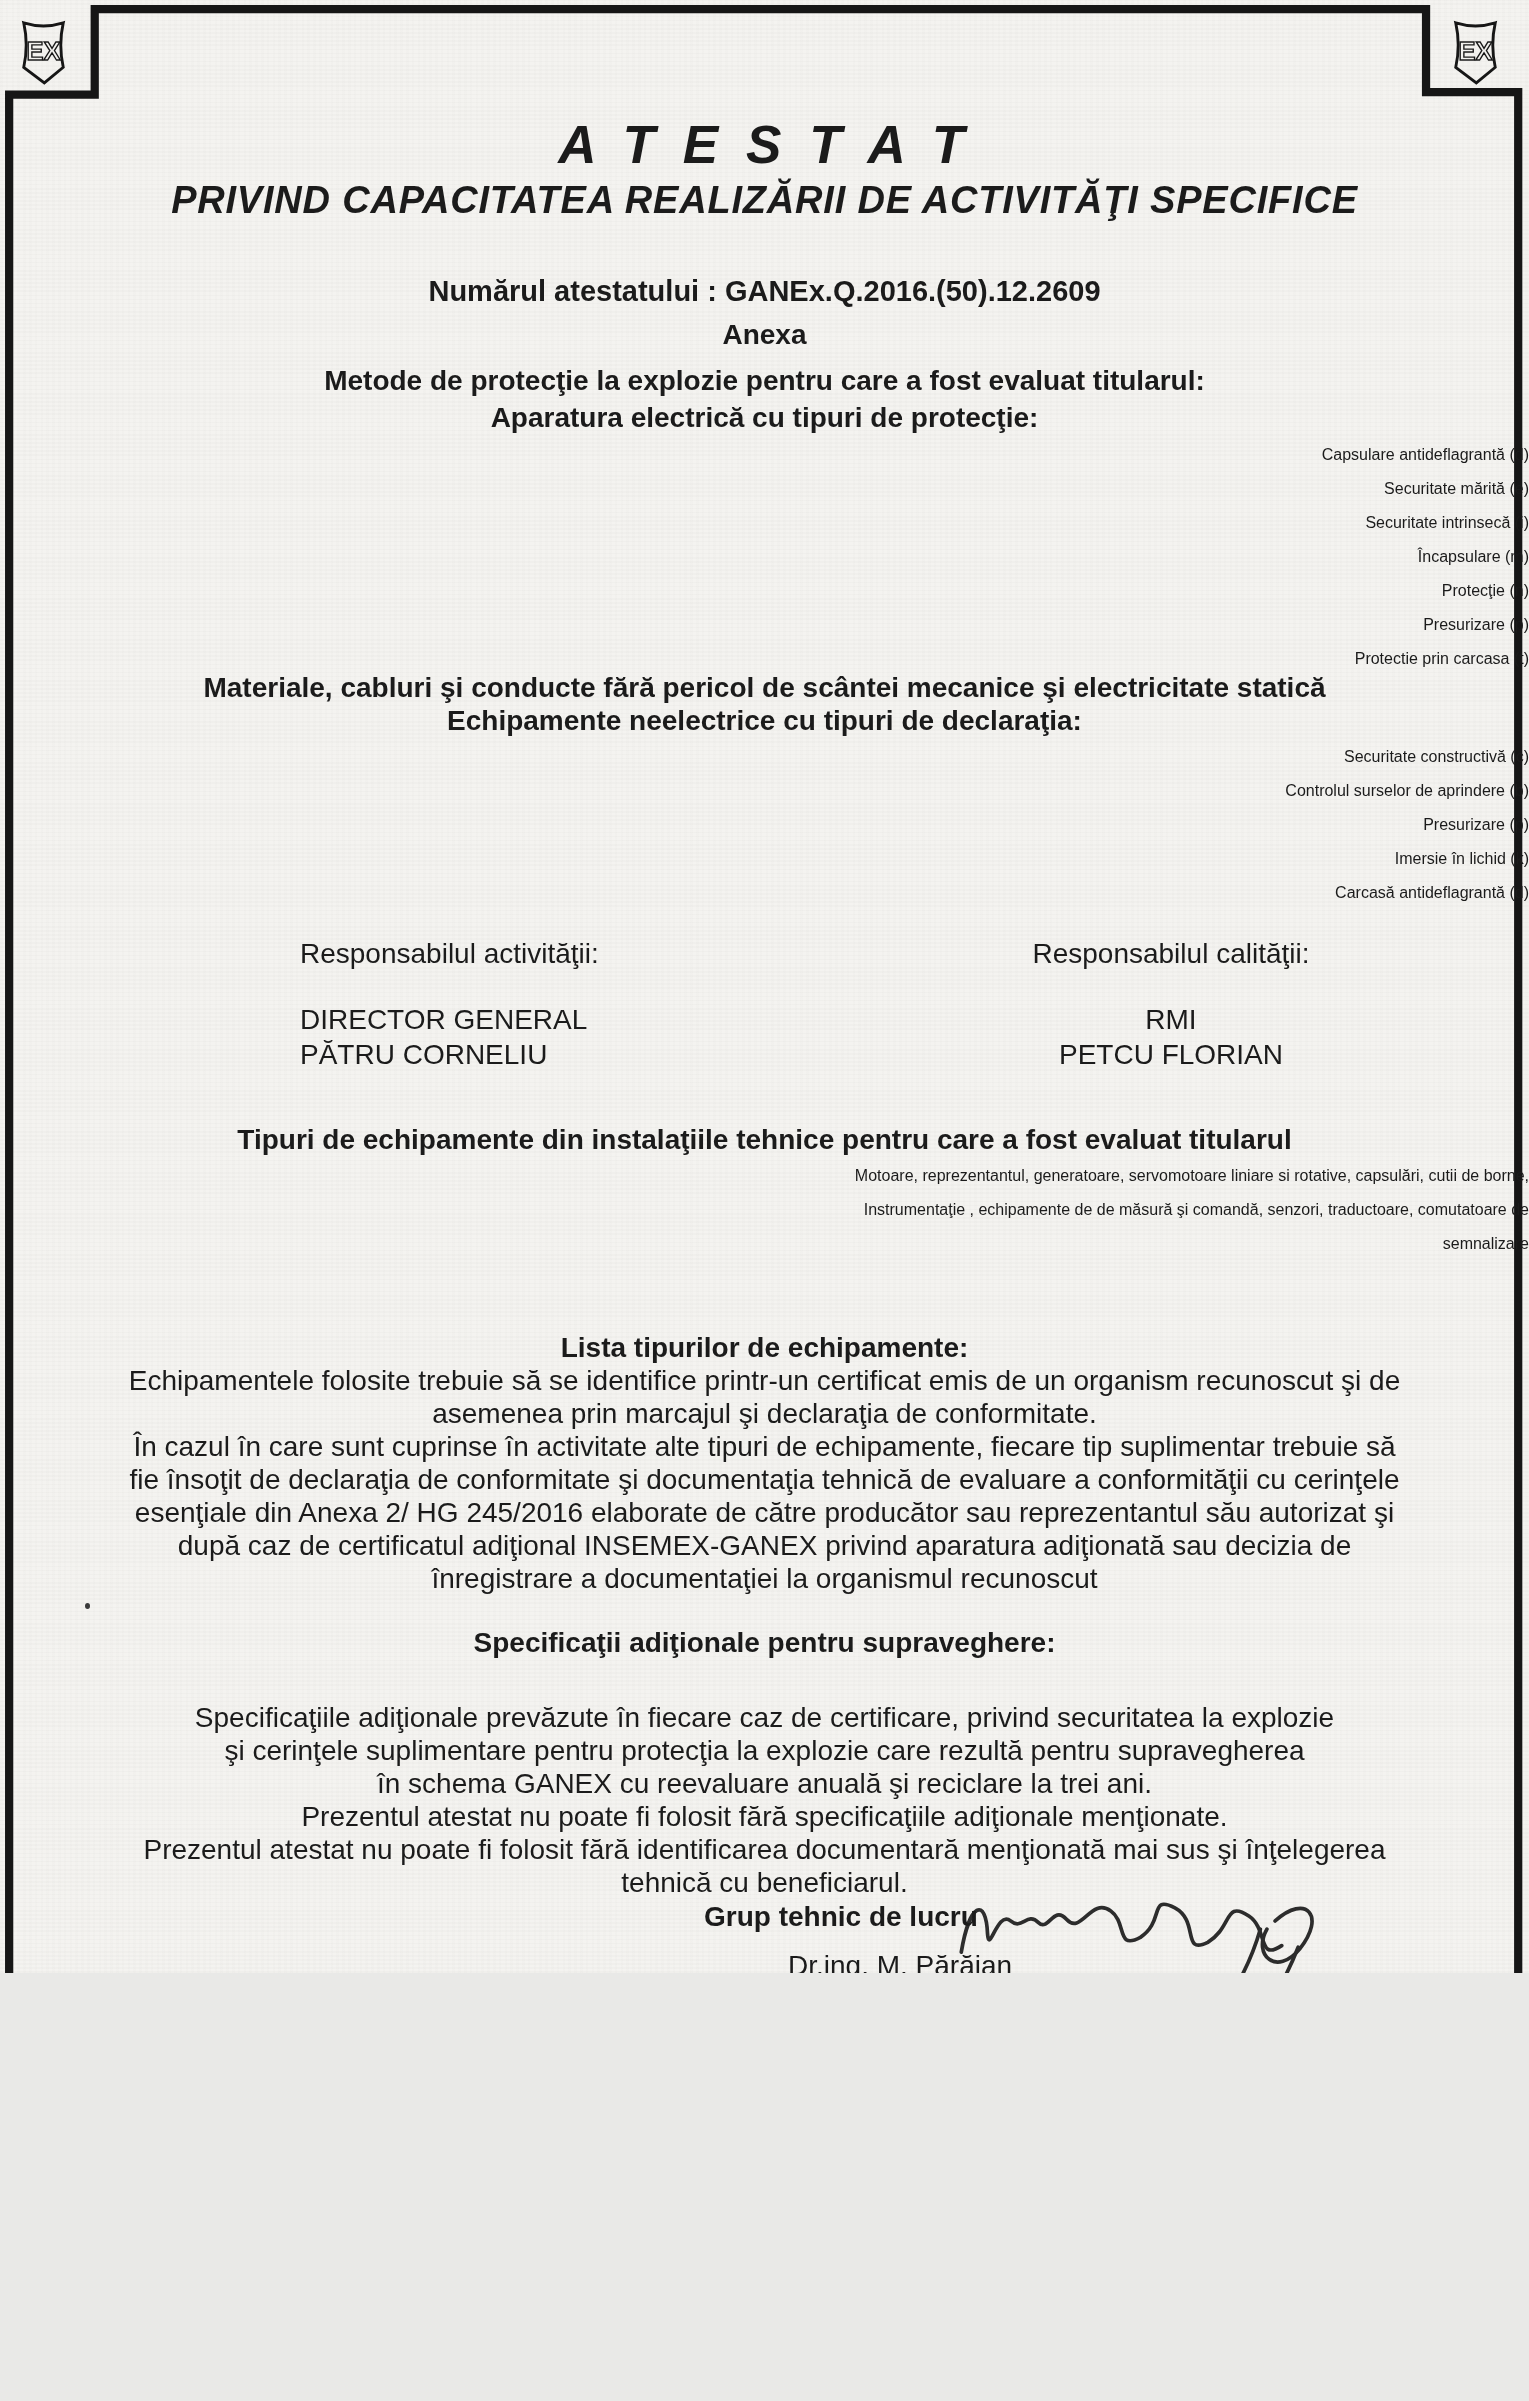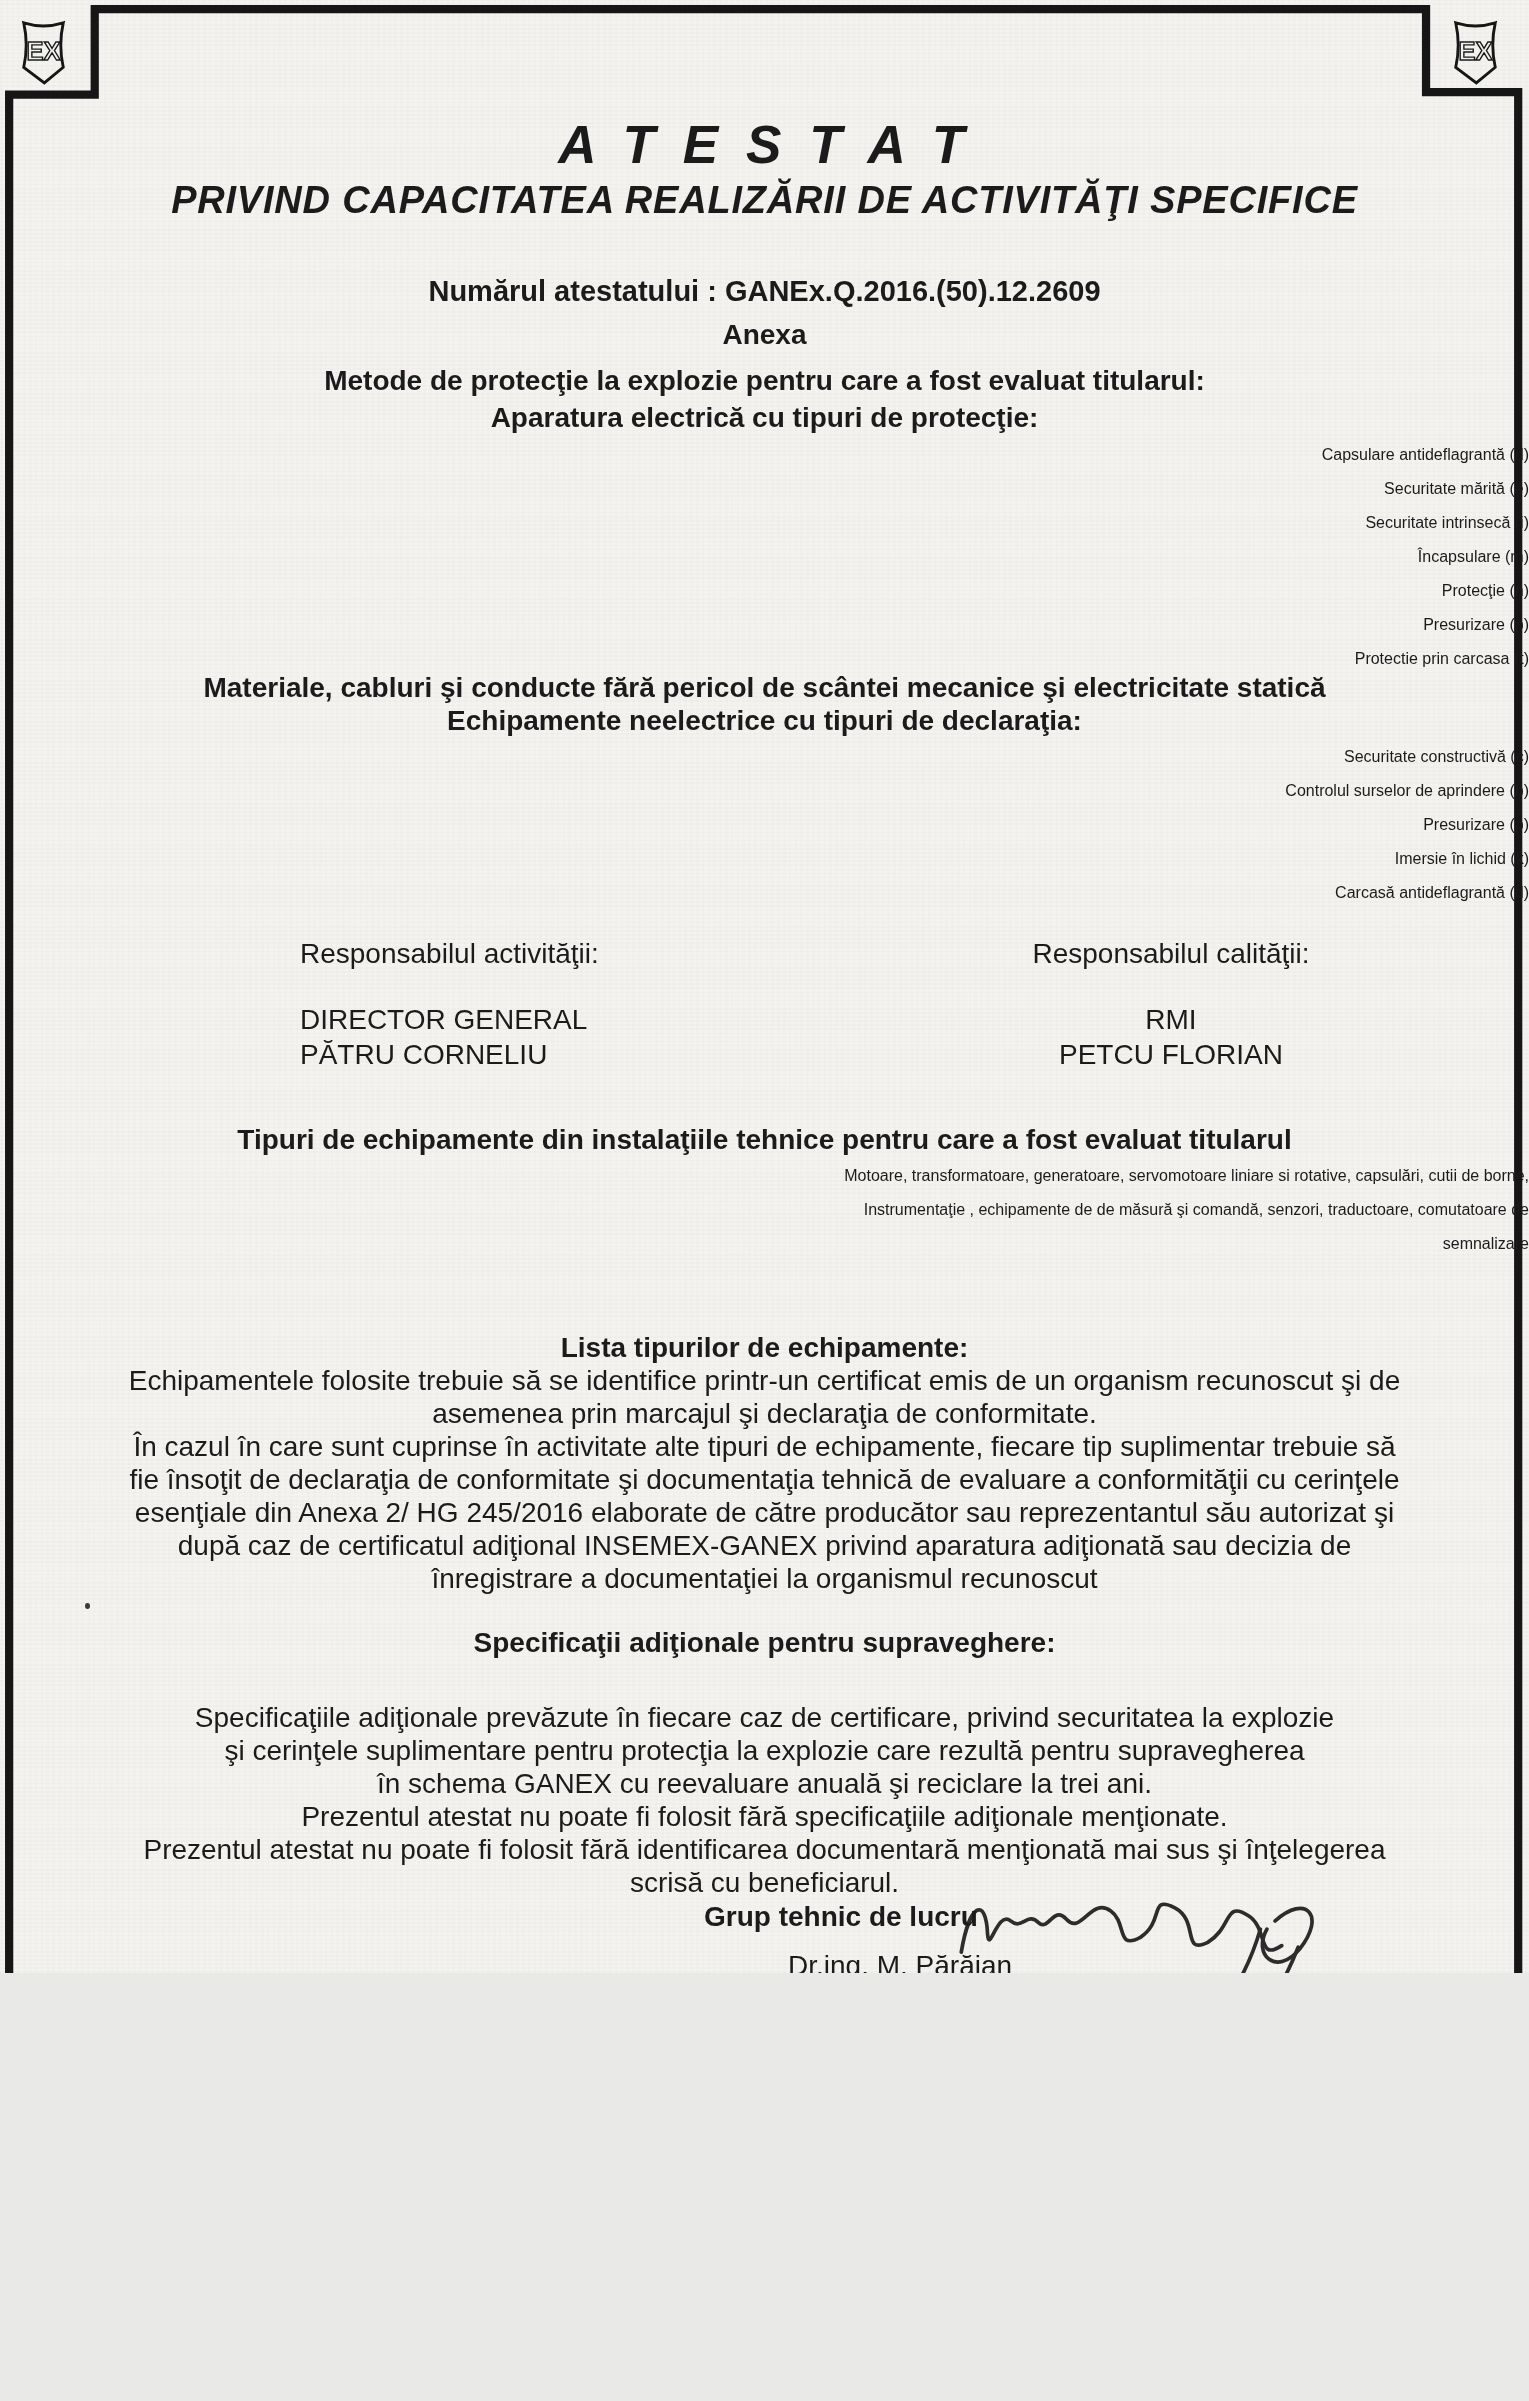--- a/index.html
+++ b/index.html
@@ -108,21 +108,21 @@
     <div>PĂTRU CORNELIU</div>
   </div>
   <div class="resp-right" style="top:938px;">Responsabilul calităţii:</div>
   <div class="resp-right resp-lines" style="top:1002px;">
     <div>RMI</div>
     <div>PETCU FLORIAN</div>
   </div>
 
   <div class="center h34" style="top:1124px;">Tipuri de echipamente din instalaţiile tehnice pentru care a fost evaluat titularul</div>
   <div class="center list41" style="top:1159px;">
-    <div>Motoare, transformatoare, generatoare, servomotoare liniare si rotative, capsulări, cutii de borne,</div>
+    <div>Motoare, reprezentantul, generatoare, servomotoare liniare si rotative, capsulări, cutii de borne,</div>
     <div>Instrumentaţie , echipamente de de măsură şi comandă, senzori, traductoare, comutatoare de</div>
     <div>semnalizare</div>
   </div>
 
   <div class="center h34" style="top:1332px;">Lista tipurilor de echipamente:</div>
   <div class="center list40" style="top:1364px;">
     <div>Echipamentele folosite trebuie să se identifice printr-un certificat emis de un organism recunoscut şi de</div>
     <div>asemenea prin marcajul şi declaraţia de conformitate.</div>
     <div>În cazul în care sunt cuprinse în activitate alte tipuri de echipamente, fiecare tip suplimentar trebuie să</div>
     <div>fie însoţit de declaraţia de conformitate şi documentaţia tehnică de evaluare a conformităţii cu cerinţele</div>
@@ -132,21 +132,21 @@
   </div>
 
   <div class="speck" style="left:85px;top:1603px;"></div>
   <div class="center h34" style="top:1627px;">Specificaţii adiţionale pentru supraveghere:</div>
   <div class="center list40" style="top:1701px;">
     <div>Specificaţiile adiţionale prevăzute în fiecare caz de certificare, privind securitatea la explozie</div>
     <div>şi cerinţele suplimentare pentru protecţia la explozie care rezultă pentru supravegherea</div>
     <div>în schema GANEX cu reevaluare anuală şi reciclare la trei ani.</div>
     <div>Prezentul atestat nu poate fi folosit fără specificaţiile adiţionale menţionate.</div>
     <div>Prezentul atestat nu poate fi folosit fără identificarea documentară menţionată mai sus şi înţelegerea</div>
-    <div>scrisă cu beneficiarul.</div>
+    <div>tehnică cu beneficiarul.</div>
   </div>
 
   <div class="group-heading">Grup tehnic de lucru</div>
   <div class="members">
     <div>Dr.ing. M. Părăian</div>
     <div>Dr.ing.  Fl . Păun</div>
     <div>Dr.ing. L. Moldovan</div>
     <div>Dr.ing. C. Colda</div>
   </div>
 

